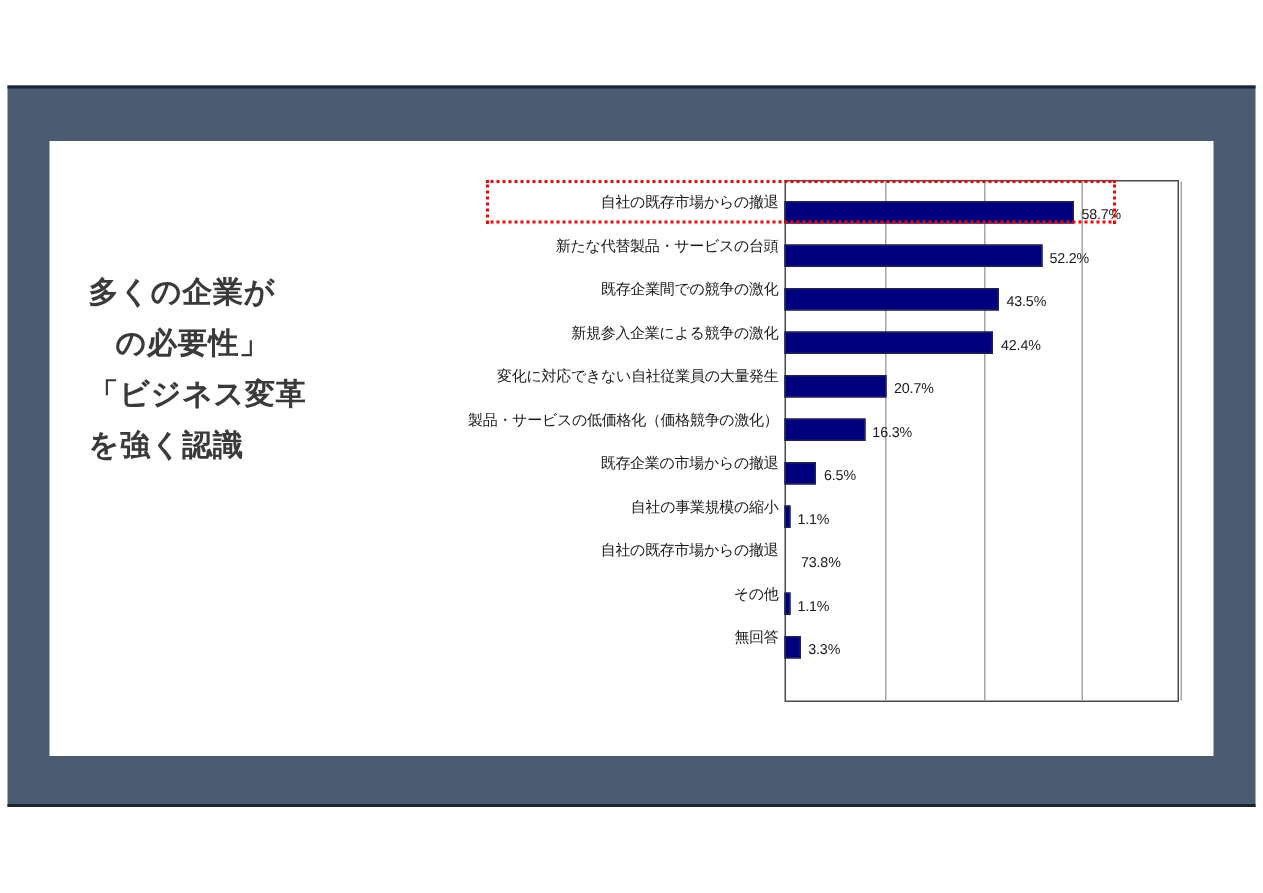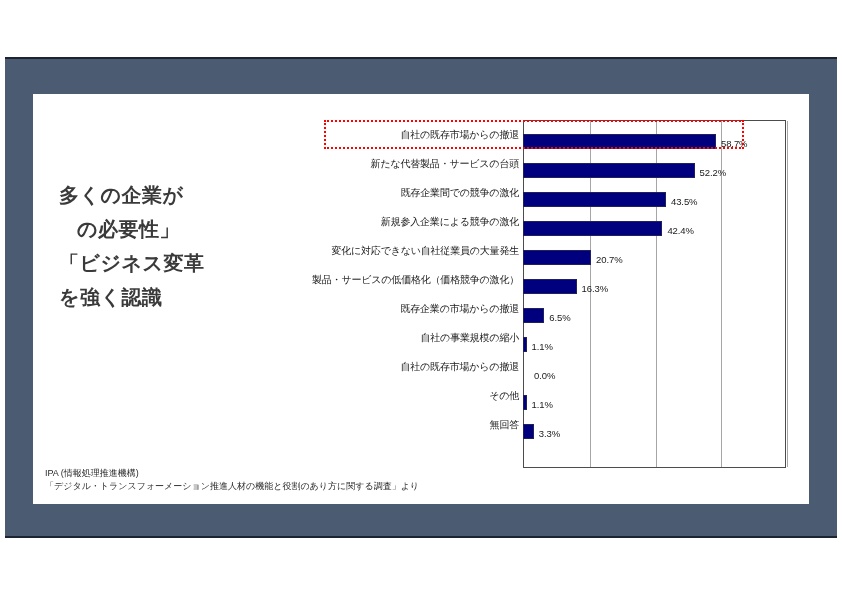--- a/index.html
+++ b/index.html
@@ -165,24 +165,20 @@
 
     <div id="content-panel">
 
       <div id="headline">
         <span class="hl-line">多くの企業が</span>
         <span class="hl-line hl-indent">の必要性」</span>
         <span class="hl-line">「ビジネス変革</span>
         <span class="hl-line">を強く認識</span>
       </div>
 
-      <div id="source-note">
-        <div>IPA (情報処理推進機構)</div>
-        <div>「デジタル・トランスフォーメーション推進人材の機能と役割のあり方に関する調査」より</div>
-      </div>
 
       <div id="chart">
         <div id="plot-frame">
             <div class="gridline" style="left: 65.75px;"></div>
             <div class="gridline" style="left: 131.5px;"></div>
             <div class="gridline" style="left: 197.25px;"></div>
             <div class="gridline" style="left: 263px;"></div>
           </div>
         <div id="chart-rows">
             <div class="chart-row">
@@ -238,21 +234,21 @@
               <div class="cat-label">自社の事業規模の縮小</div>
               <div class="bar-zone">
                 <div class="bar" style="width: 3.61625px; background: rgb(0, 0, 126);"></div>
                 <div class="bar-value">1.1%</div>
               </div>
             </div>
             <div class="chart-row">
               <div class="cat-label">自社の既存市場からの撤退</div>
               <div class="bar-zone">
                 <div style="width: 6px;"></div>
-                <div class="bar-value">0.0%</div>
+                <div class="bar-value">73.8%</div>
               </div>
             </div>
             <div class="chart-row">
               <div class="cat-label">その他</div>
               <div class="bar-zone">
                 <div class="bar" style="width: 3.61625px; background: rgb(0, 0, 126);"></div>
                 <div class="bar-value">1.1%</div>
               </div>
             </div>
             <div class="chart-row">

